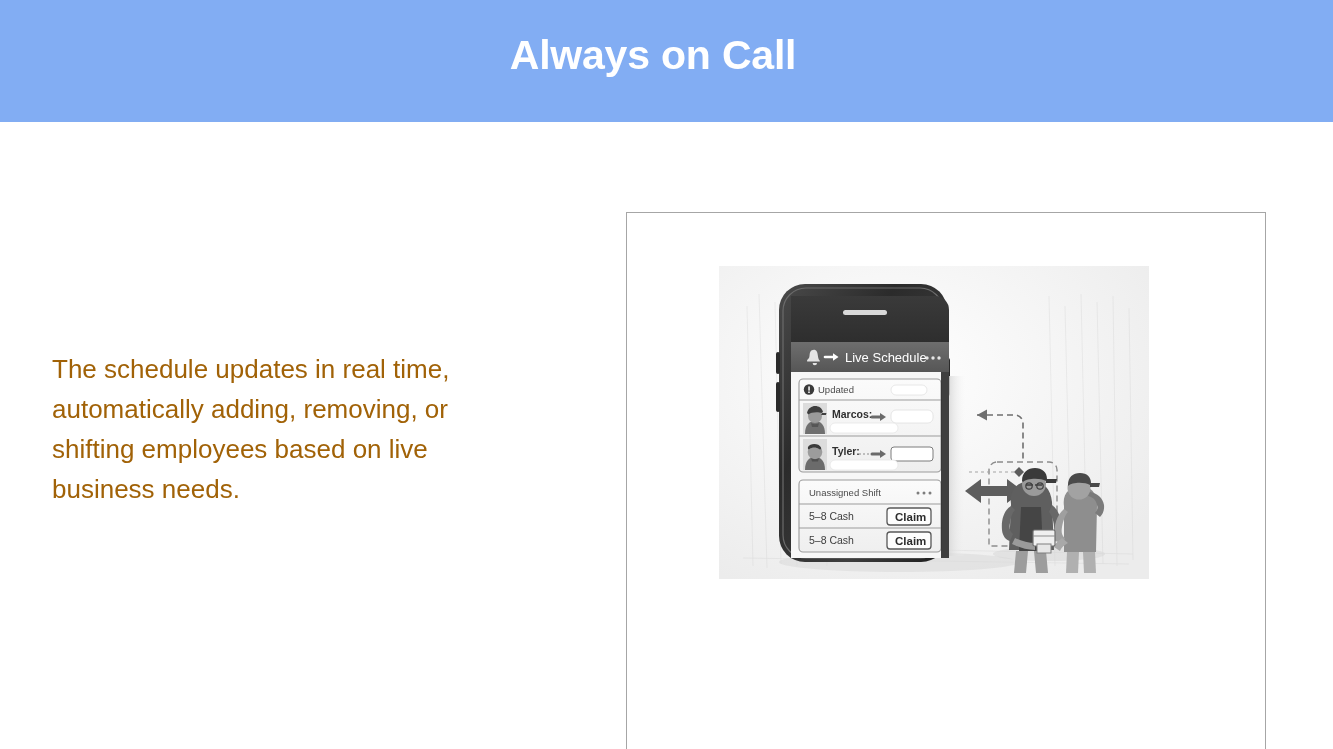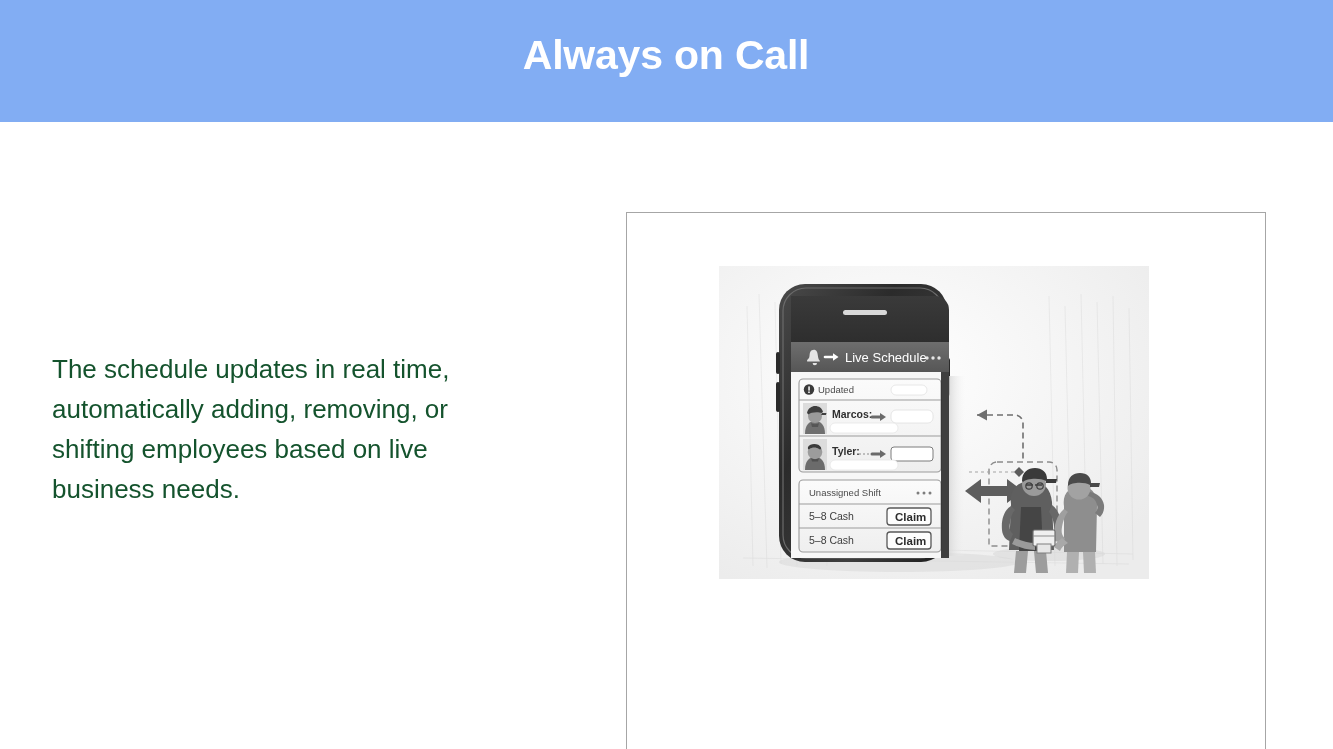--- a/index.html
+++ b/index.html
@@ -20,39 +20,39 @@
     position: absolute;
     left: 0;
     top: 0;
     width: 1333px;
     height: 122px;
     background: #82adf3;
     box-sizing: border-box;
   }
   #slide-title {
     position: absolute;
-    left: 16px;
+    left: 3px;
     top: 33px;
     width: 1300px;
     text-align: center;
     color: #ffffff;
     font-size: 41px;
     font-weight: bold;
     letter-spacing: -0.2px;
     line-height: 1.1;
     white-space: nowrap;
   }
 
   
   #body-text {
     position: absolute;
     left: 52px;
     top: 349px;
     width: 480px;
-    color: #14532d;
+    color: #a16207;
     font-size: 26px;
     line-height: 40px;
     font-weight: 400;
   }
 
   
   #illustration-frame {
     position: absolute;
     left: 626px;
     top: 212px;

